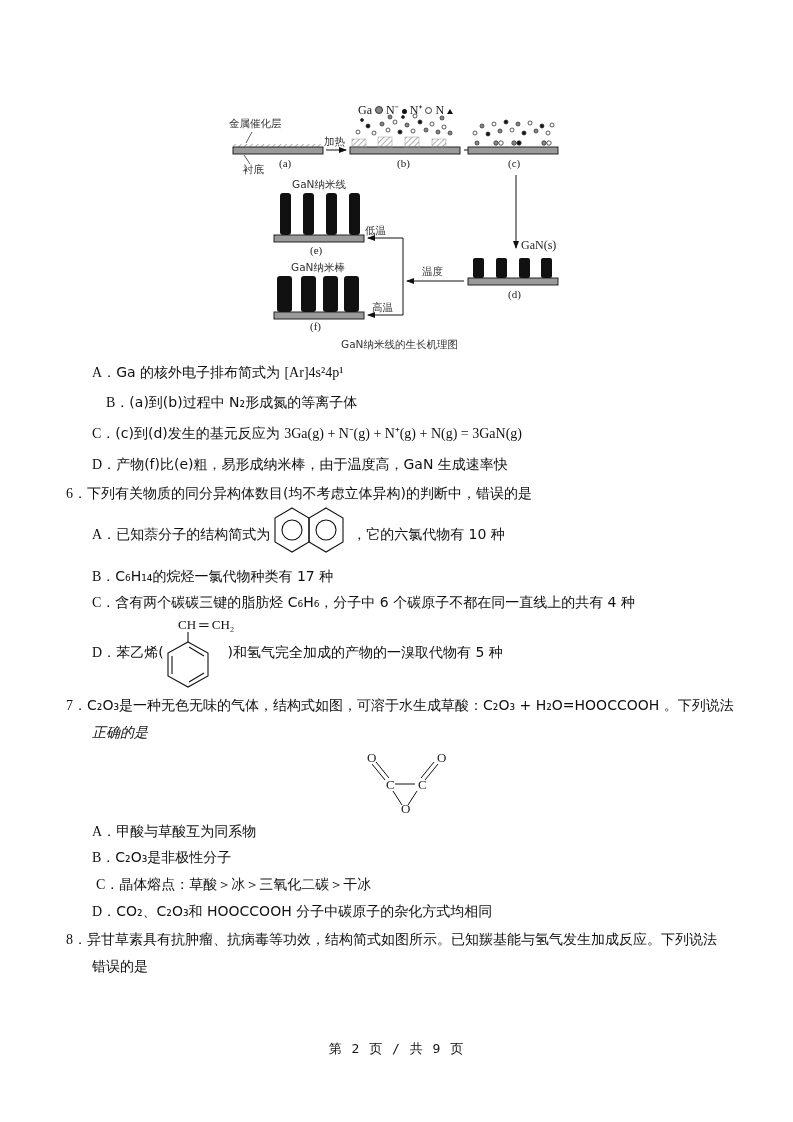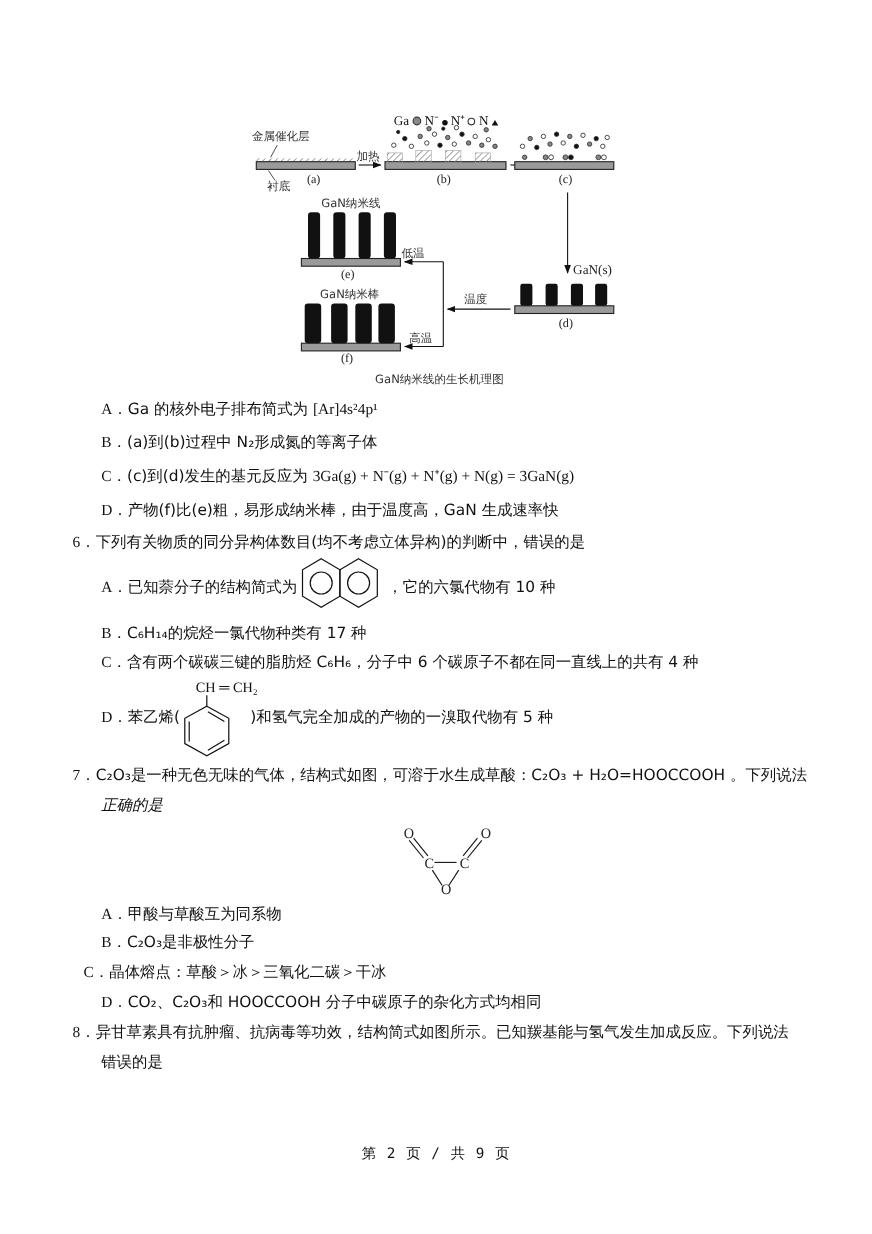--- a/index.html
+++ b/index.html
@@ -157,21 +157,21 @@
     <div class="fig-cn" style="left:372px;top:301px;">高温</div>
     <div class="fig-cn" style="left:292px;top:178px;">GaN纳米线</div>
     <div class="fig-cn" style="left:291px;top:261px;">GaN纳米棒</div>
     <div class="fig-cn" style="left:341px;top:338px;">GaN纳米线的生长机理图</div>
   </div>
 
   <div>
     <div class="line" style="left:92px;top:363px;">
       <span class="lbl">A．</span><span>Ga 的核外电子排布简式为 </span><span class="math">[Ar]4s²4p¹</span>
     </div>
-    <div class="line" style="left:92px;top:393px;">
+    <div class="line" style="left:106px;top:393px;">
       <span class="lbl">B．</span><span>(a)到(b)过程中 N₂形成氮的等离子体</span>
     </div>
     <div class="line" style="left:92px;top:424px;">
       <span class="lbl">C．</span><span>(c)到(d)发生的基元反应为 </span><span class="math">3Ga(g) + N⁻(g) + N⁺(g) + N(g) = 3GaN(g)</span>
     </div>
     <div class="line" style="left:92px;top:455px;">
       <span class="lbl">D．</span><span>产物(f)比(e)粗，易形成纳米棒，由于温度高，GaN 生成速率快</span>
     </div>
   </div>
 
@@ -235,21 +235,21 @@
       <div class="fig-label" style="left:418px;top:777px;font-size:13px;">C</div>
       <div class="fig-label" style="left:401px;top:801px;font-size:13px;">O</div>
     </div>
 
     <div class="line" style="left:92px;top:822px;text-align:center;">
       <span class="lbl">A．</span><span>甲酸与草酸互为同系物</span>
     </div>
     <div class="line" style="left:92px;top:848px;">
       <span class="lbl">B．</span><span>C₂O₃是非极性分子</span>
     </div>
-    <div class="line" style="left:76px;top:875px;text-align:right;">
+    <div class="line" style="left:96px;top:875px;text-align:right;">
       <span class="lbl">C．</span><span>晶体熔点：草酸＞冰＞三氧化二碳＞干冰</span>
     </div>
     <div class="line" style="left:92px;top:902px;">
       <span class="lbl">D．</span><span>CO₂、C₂O₃和 HOOCCOOH 分子中碳原子的杂化方式均相同</span>
     </div>
   </div>
 
   <div>
     <div class="line" style="left:66px;top:930px;">
       <span class="lbl">8．</span><span>异甘草素具有抗肿瘤、抗病毒等功效，结构简式如图所示。已知羰基能与氢气发生加成反应。下列说法</span>

